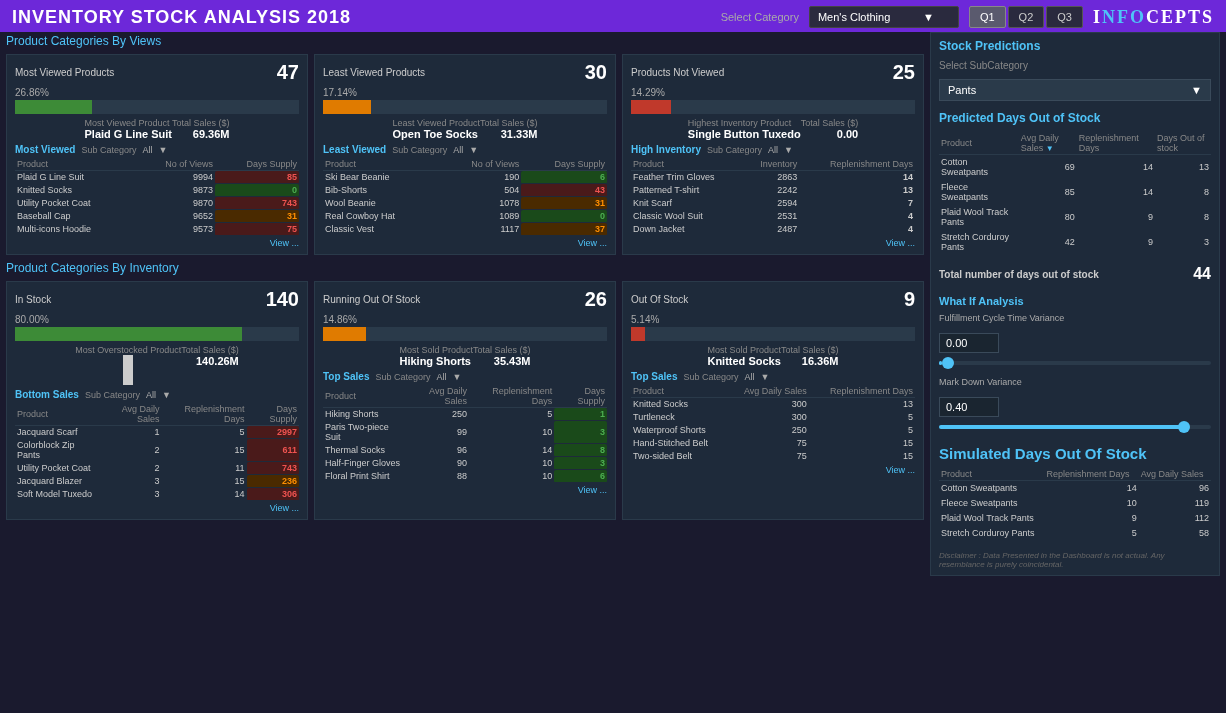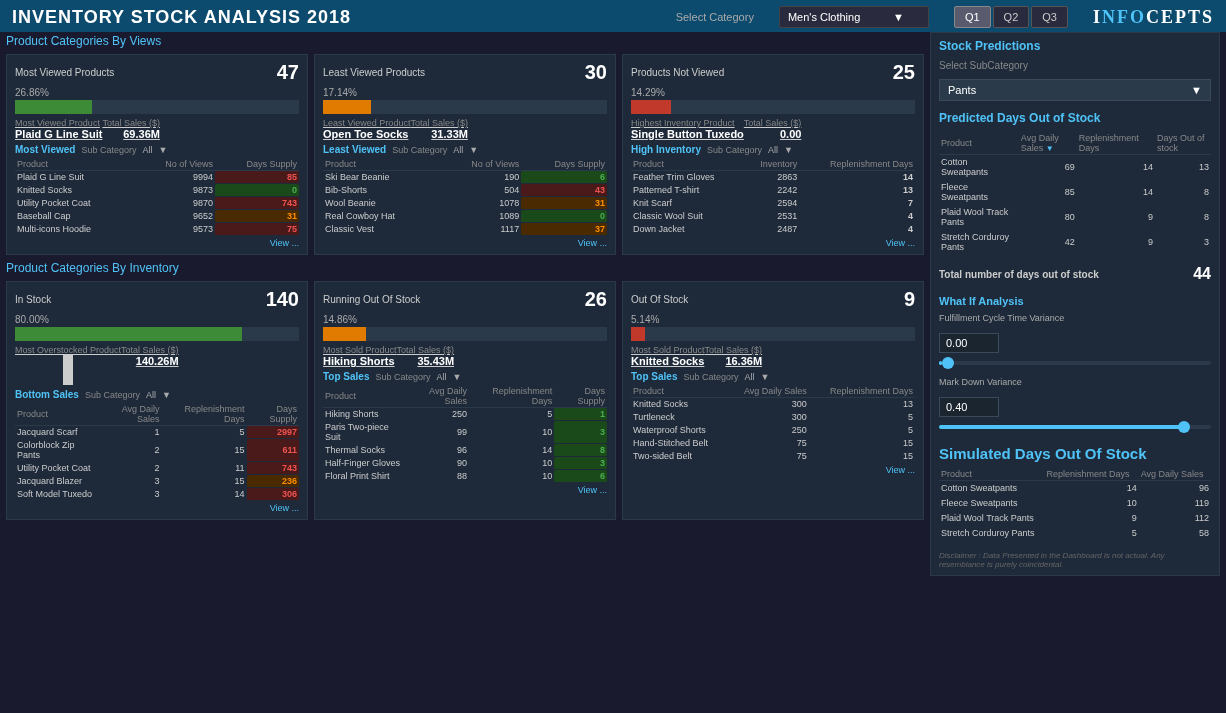--- a/index.html
+++ b/index.html
@@ -8,36 +8,36 @@
       background: #1a1a2e;
       color: #ccc;
       font-size: 11px;
       width: 1226px;
       min-height: 713px;
       overflow: hidden;
     }
 
     
     .header {
-      background: #0c4a6e;
+      background: #6d28d9;
       display: flex;
       align-items: center;
       justify-content: space-between;
       padding: 6px 12px 4px 12px;
     }
     .header-title {
       color: #ffffff;
       font-size: 18px;
       font-weight: 700;
       letter-spacing: 1px;
     }
     .header-right {
       display: flex;
       align-items: center;
-      gap: 25px;
+      gap: 10px;
     }
     .select-category-label {
       color: #aaa;
       font-size: 11px;
     }
     .category-dropdown {
       background: #2a2a3e;
       border: 1px solid #444;
       color: #fff;
       padding: 4px 24px 4px 8px;
@@ -150,23 +150,22 @@
       height: 100%;
       position: absolute;
       top: 0; left: 0;
     }
     .green-fill { background: #3d8b37; }
     .orange-fill { background: #e07b00; }
     .red-fill { background: #c0392b; }
 
     .card-footer {
       display: flex;
-      justify-content: flex-start;
+      justify-content: center;
       margin-top: 1px;
-      text-decoration: underline;
     }
     .card-footer-label { color: #888; font-size: 9px; }
     .card-footer-value { color: #fff; font-size: 11px; font-weight: 600; }
 
     
     .table-section {
       margin-top: 4px;
     }
     .table-section-header {
       display: flex;

